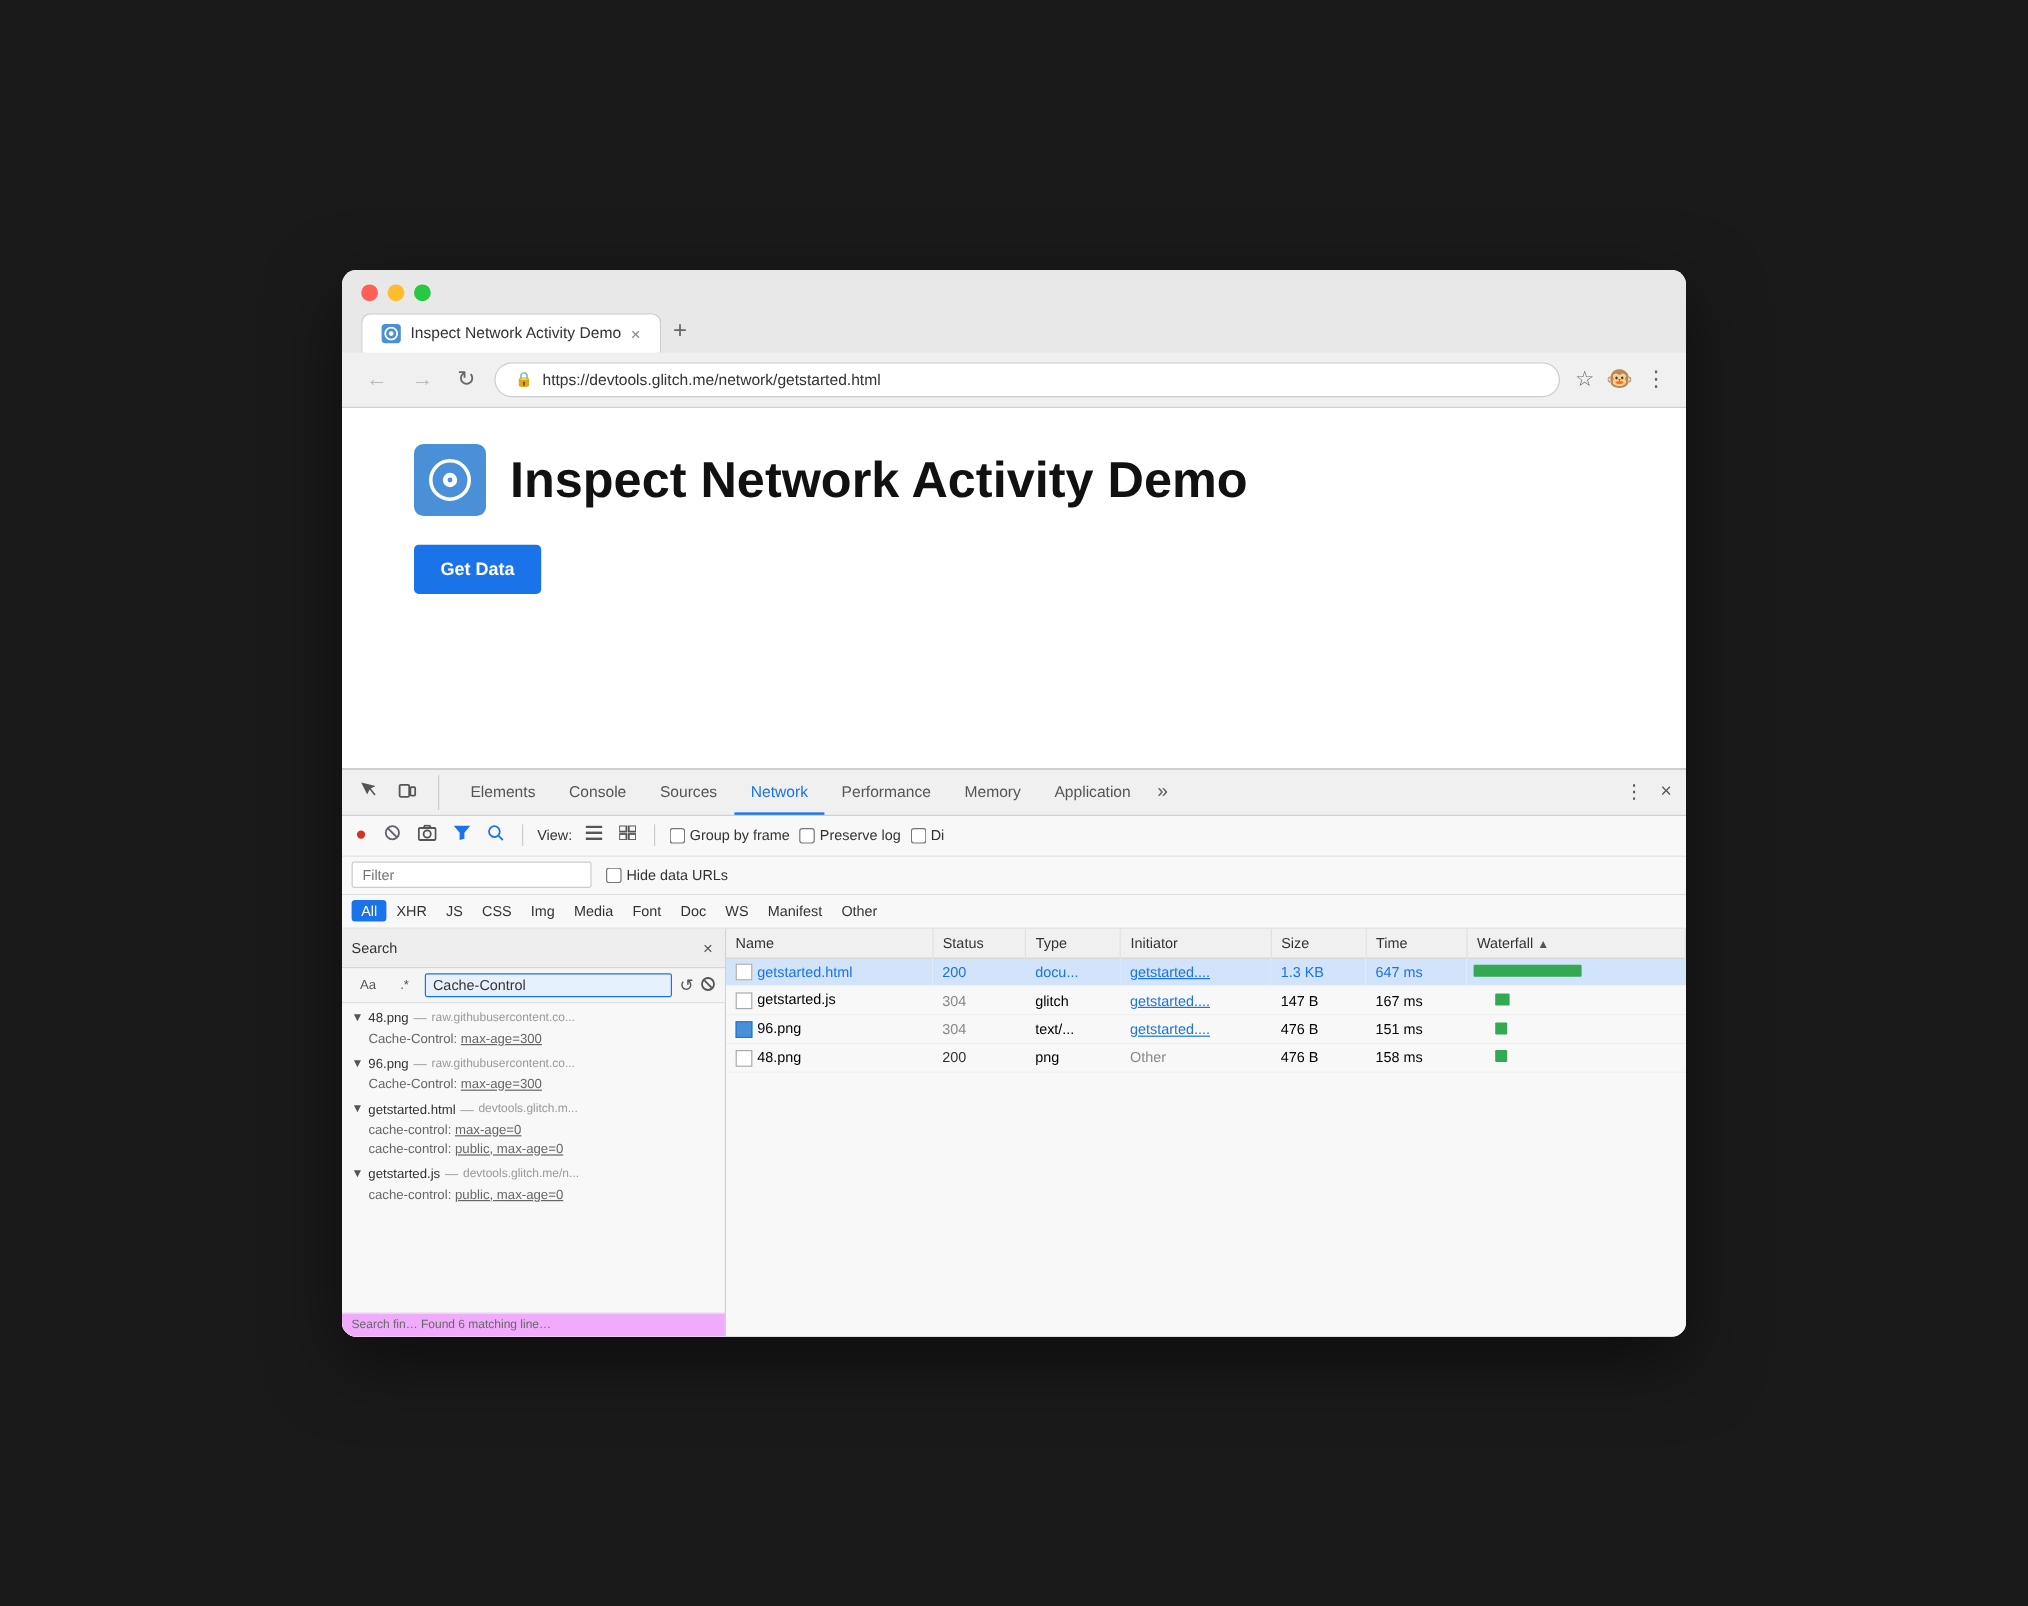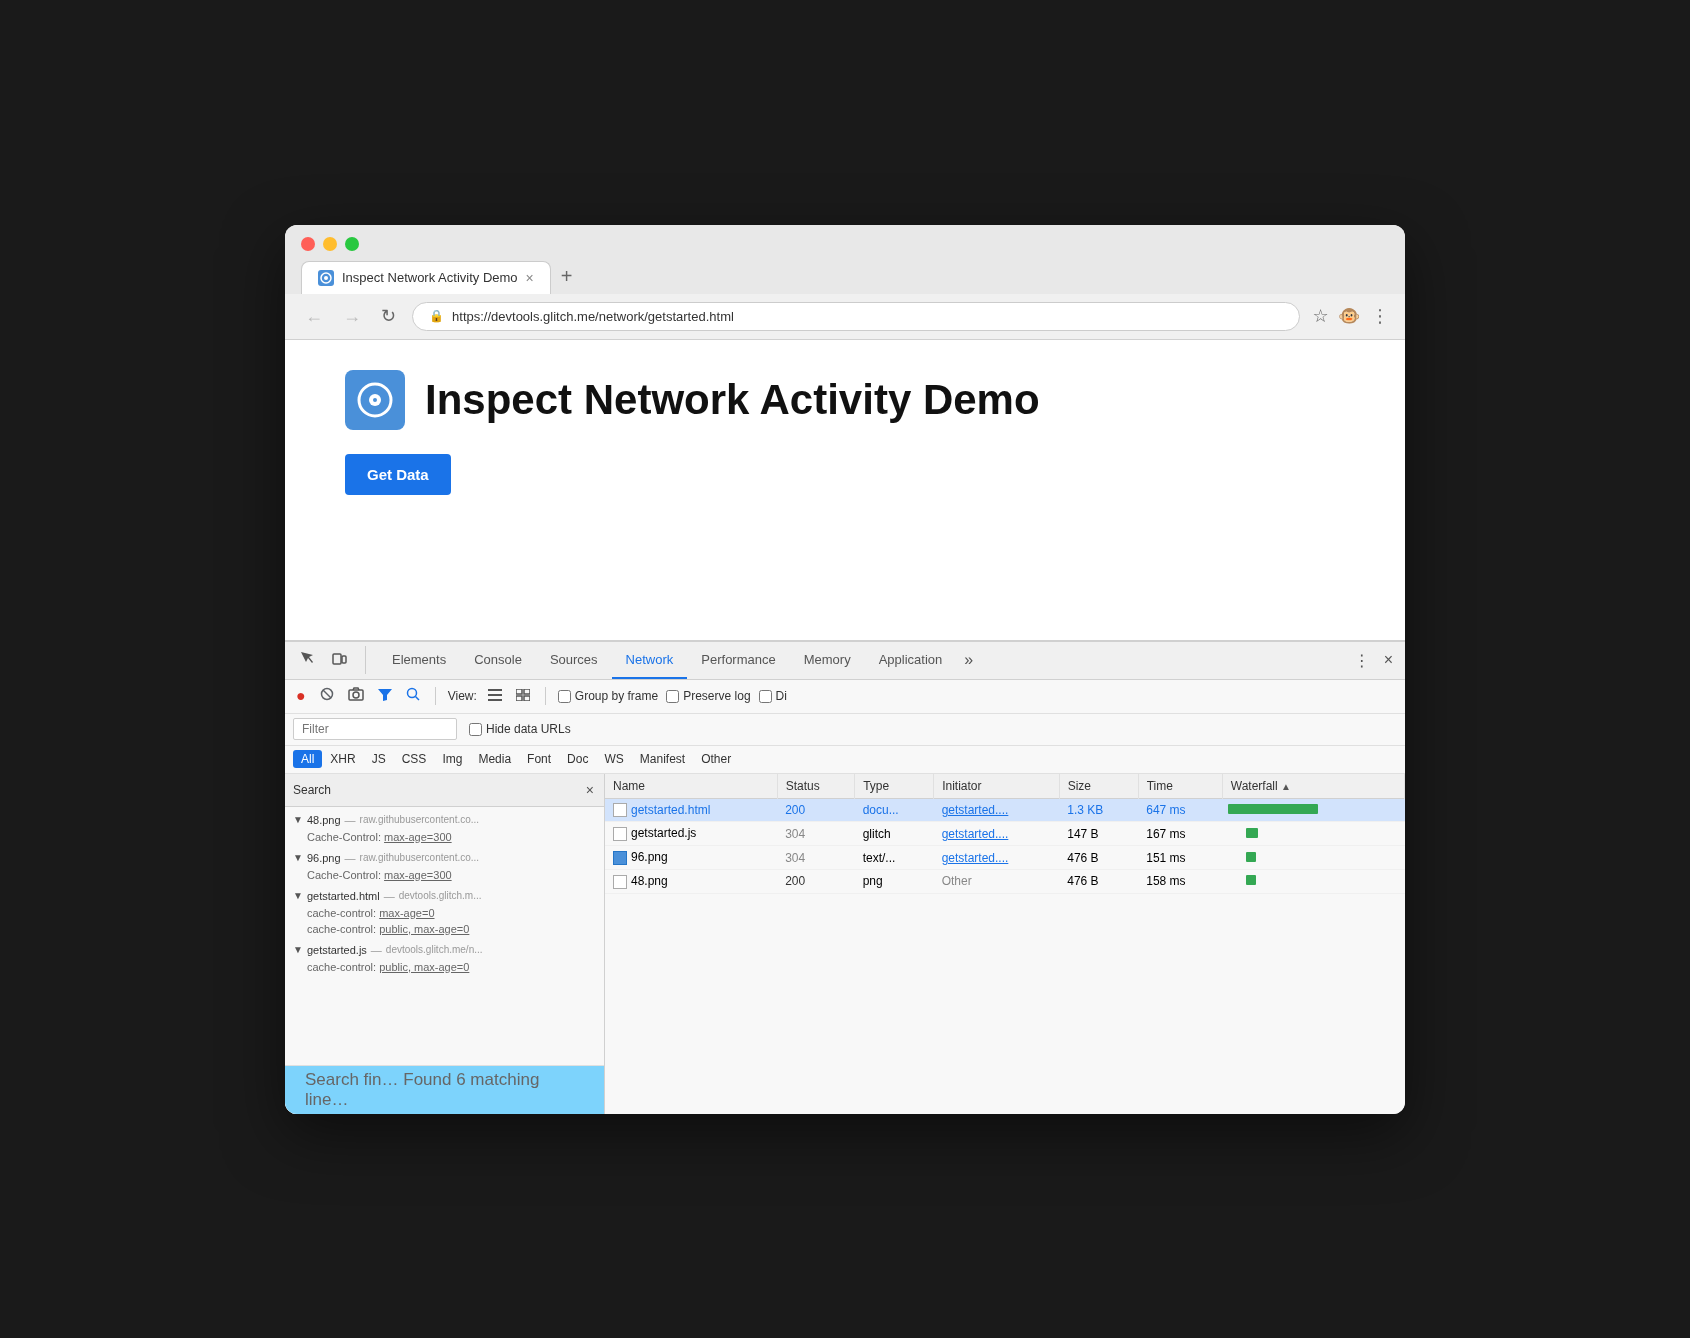--- a/index.html
+++ b/index.html
@@ -300,21 +300,21 @@
       border-bottom: 1px solid #e0e0e0;
       padding: 4px 8px;
       gap: 12px;
       height: 32px;
     }
     .filter-input {
       border: 1px solid #ccc;
       border-radius: 2px;
       padding: 3px 8px;
       font-size: 12px;
-      width: 164px;
+      width: 200px;
       background: white;
     }
     .filter-checkbox-label {
       display: flex;
       align-items: center;
       gap: 4px;
       font-size: 12px;
       color: #333;
     }
 
@@ -438,25 +438,25 @@
     .search-result-item {
       padding: 2px 8px 2px 22px;
       font-size: 11px;
       color: #333;
     }
     .search-result-item span { color: #666; }
     .search-key { color: #aa0000; }
     .search-value { color: #333; text-decoration: underline; }
 
     .search-status {
-      padding: 4px 20px;
-      font-size: 17px;
+      padding: 4px 8px;
+      font-size: 10px;
       color: #666;
       border-top: 1px solid #e0e0e0;
-      background: #7dd3fc;
+      background: #f0abfc;
     }
 
     
     .network-table-area {
       flex: 1;
       display: flex;
       flex-direction: column;
       overflow: hidden;
     }
     .network-table {
@@ -726,20 +726,32 @@
       </div>
 
     <div class="network-main">
 
       <div class="search-panel">
         <div class="search-header">
           <span style="font-size:12px;color:#333;margin-right:4px;">Search</span>
           <div style="flex:1"></div>
           <button class="search-clear-btn">×</button>
         </div>
+        <div class="search-options">
+          <button class="search-opt-btn">Aa</button>
+          <button class="search-opt-btn">.*</button>
+          <input class="search-opt-input" type="text" value="Cache-Control" style="">
+          <button class="search-opt-refresh">↺</button>
+          <button class="search-opt-clear2">
+            <svg width="12" height="12" viewBox="0 0 12 12" fill="none" stroke="#555" stroke-width="1.5">
+              <circle cx="6" cy="6" r="5"></circle>
+              <line x1="3" y1="3" x2="9" y2="9"></line>
+            </svg>
+          </button>
+        </div>
         <div class="search-results">
 
           <div class="search-result-group">
             <div class="search-result-header">
               <span class="search-arrow">▼</span>
               <span class="search-name">48.png</span>
               <span class="search-dash"> — </span>
               <span class="search-url">raw.githubusercontent.co...</span>
             </div>
             <div class="search-result-item">

